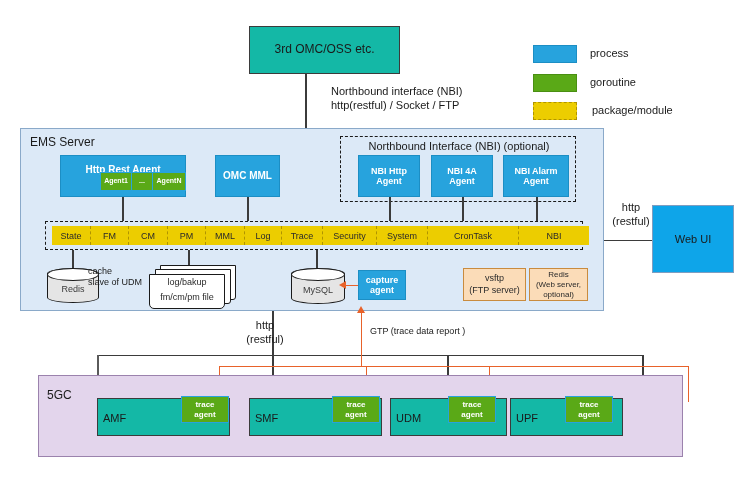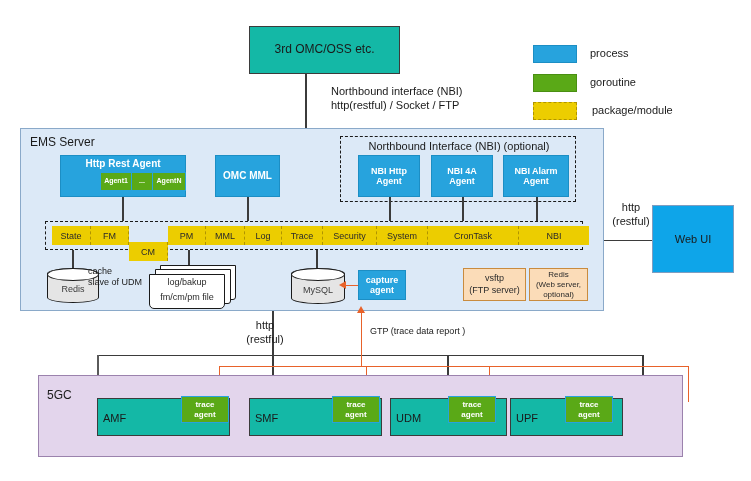--- a/index.html
+++ b/index.html
@@ -195,21 +195,21 @@
     <div class="abs legend-sw sw-process" style="left:0px; top:3px; width:44px; height:18px;"></div>
     <div class="abs legend-text" style="left:57px; top:5px;">process</div>
 
     <div class="abs legend-sw sw-goroutine" style="left:0px; top:32px; width:44px; height:18px;"></div>
     <div class="abs legend-text" style="left:57px; top:34px;">goroutine</div>
 
     <div class="abs legend-sw sw-package" style="left:0px; top:60px; width:44px; height:18px;"></div>
     <div class="abs legend-text" style="left:59px; top:62px;">package/module</div>
   </div>
 
-  <div class="abs box proc-box" id="http-rest-agent" style="left:60px; top:155px; width:126px; height:42px; font-size:10px; align-items:flex-start; padding-top:2px;">
+  <div class="abs box proc-box" id="http-rest-agent" style="left:60px; top:155px; width:126px; height:42px; font-size:10px; align-items:flex-start; padding-top:8px;">
     <span>Http Rest Agent</span>
   </div>
   <div class="abs" style="left:100px; top:172px; width:82px; height:17px; display:flex;">
     <div class="box go-box" style="flex:0 0 30px; height:17px; font-size:7px;">
       <span>Agent1</span>
     </div>
     <div class="box go-box" style="flex:0 0 20px; height:17px; font-size:7px; border-left:none;">
       <span>...</span>
     </div>
     <div class="box go-box" style="flex:0 0 32px; height:17px; font-size:7px; border-left:none;">
@@ -244,21 +244,21 @@
   <div class="abs vline" style="left:536px; top:197px; width:1.5px; height:24px;"></div>
 
   <div class="abs dashed-group" id="module-band" style="left:45px; top:221px; width:538px; height:29px;"></div>
   <div class="abs" id="module-row" style="left:52px; top:226px; height:19px; display:flex;">
     <div class="pkg-cell" style="width:38px;">
         <span>State</span>
       </div>
     <div class="pkg-cell" style="width:37px;">
         <span>FM</span>
       </div>
-    <div class="pkg-cell" style="width:38px;margin-top:16px;">
+    <div class="pkg-cell" style="width:38px;">
         <span>CM</span>
       </div>
     <div class="pkg-cell" style="width:37px;">
         <span>PM</span>
       </div>
     <div class="pkg-cell" style="width:38px;">
         <span>MML</span>
       </div>
     <div class="pkg-cell" style="width:36px;">
         <span>Log</span>

